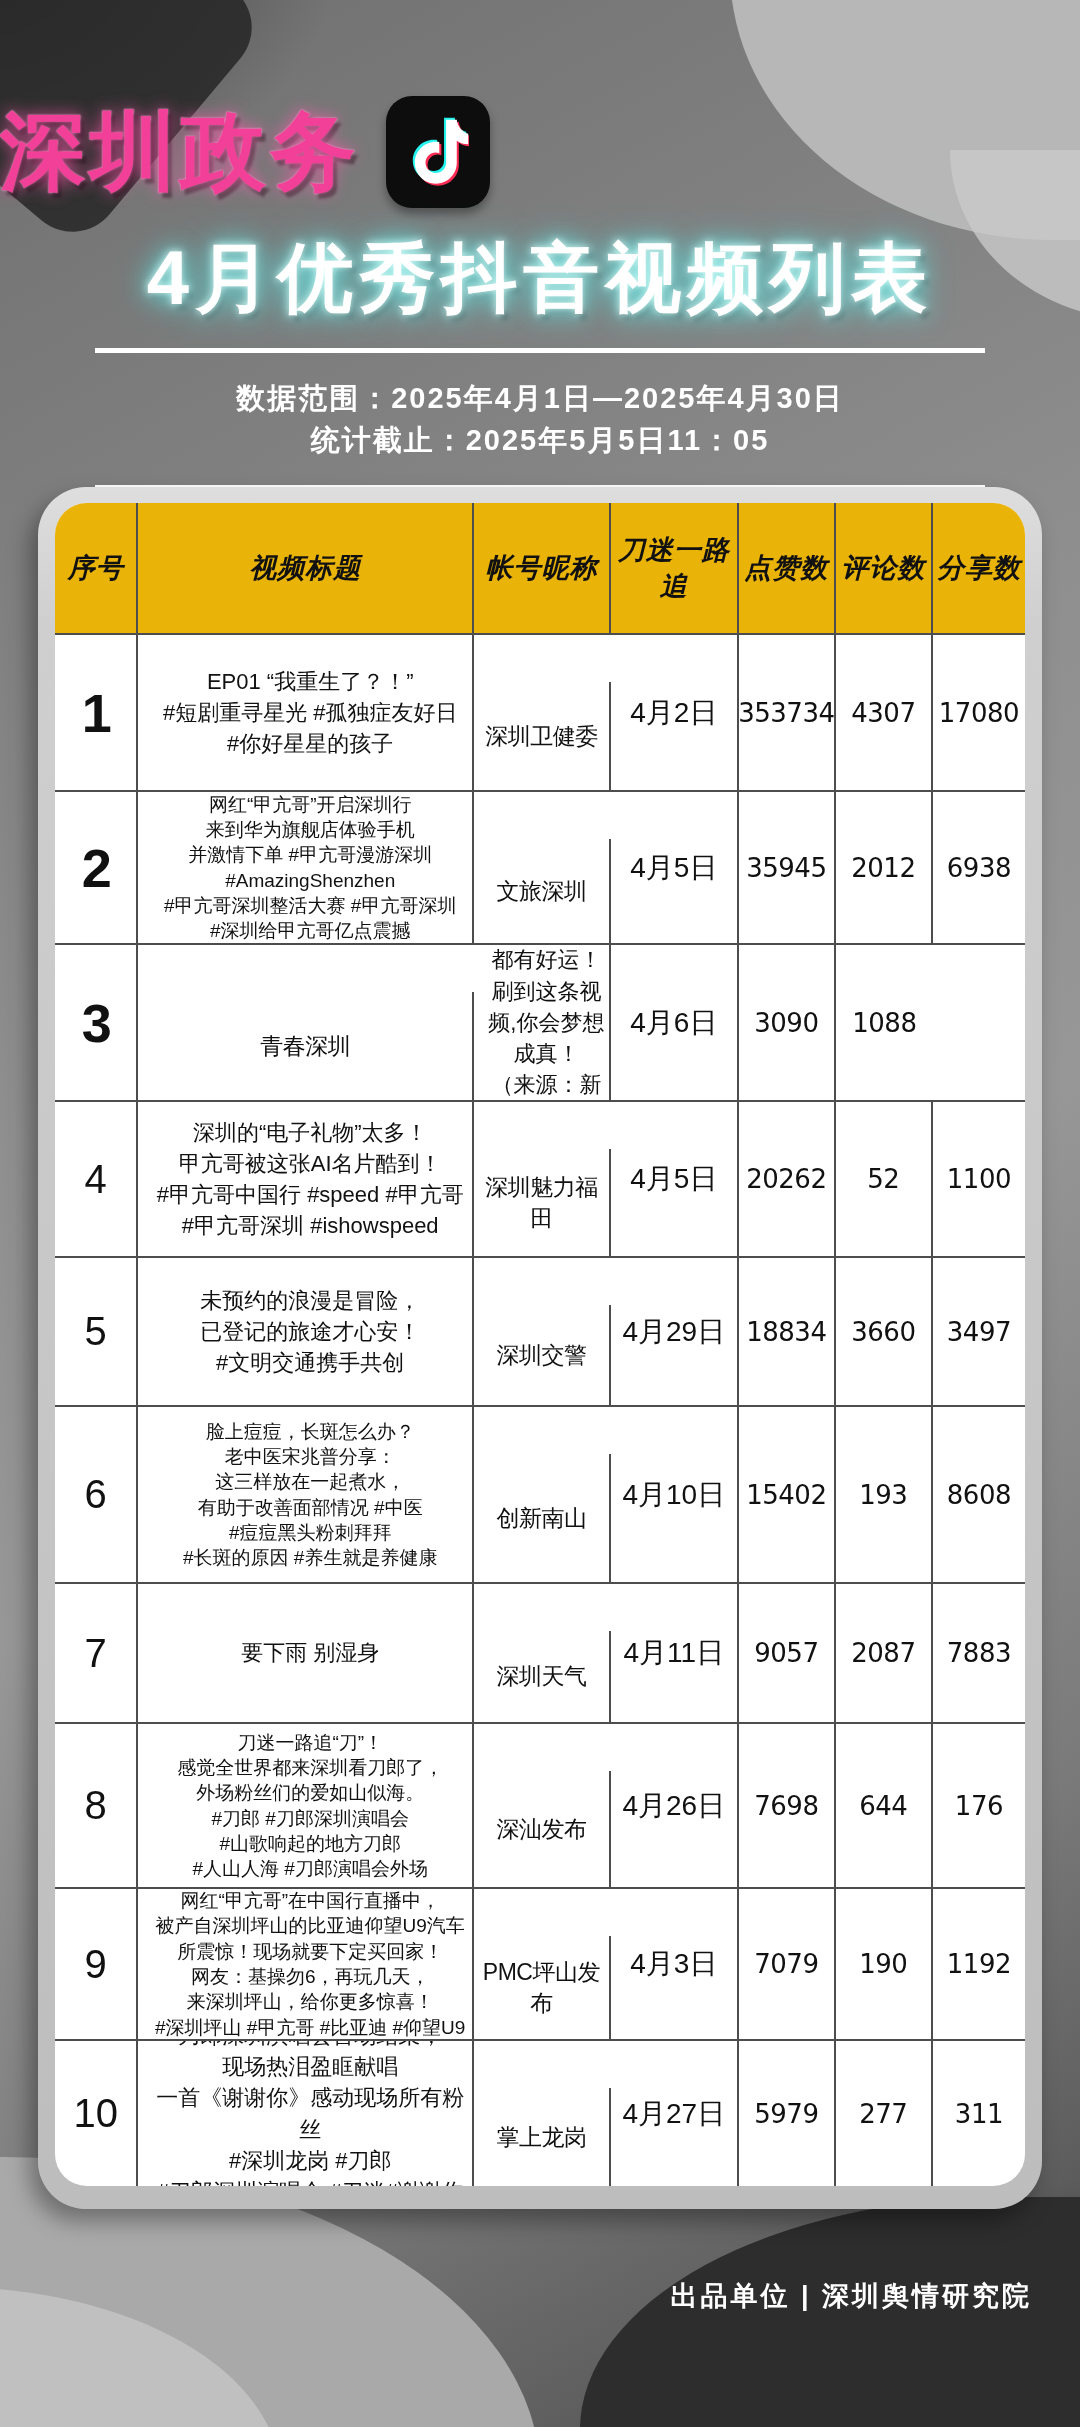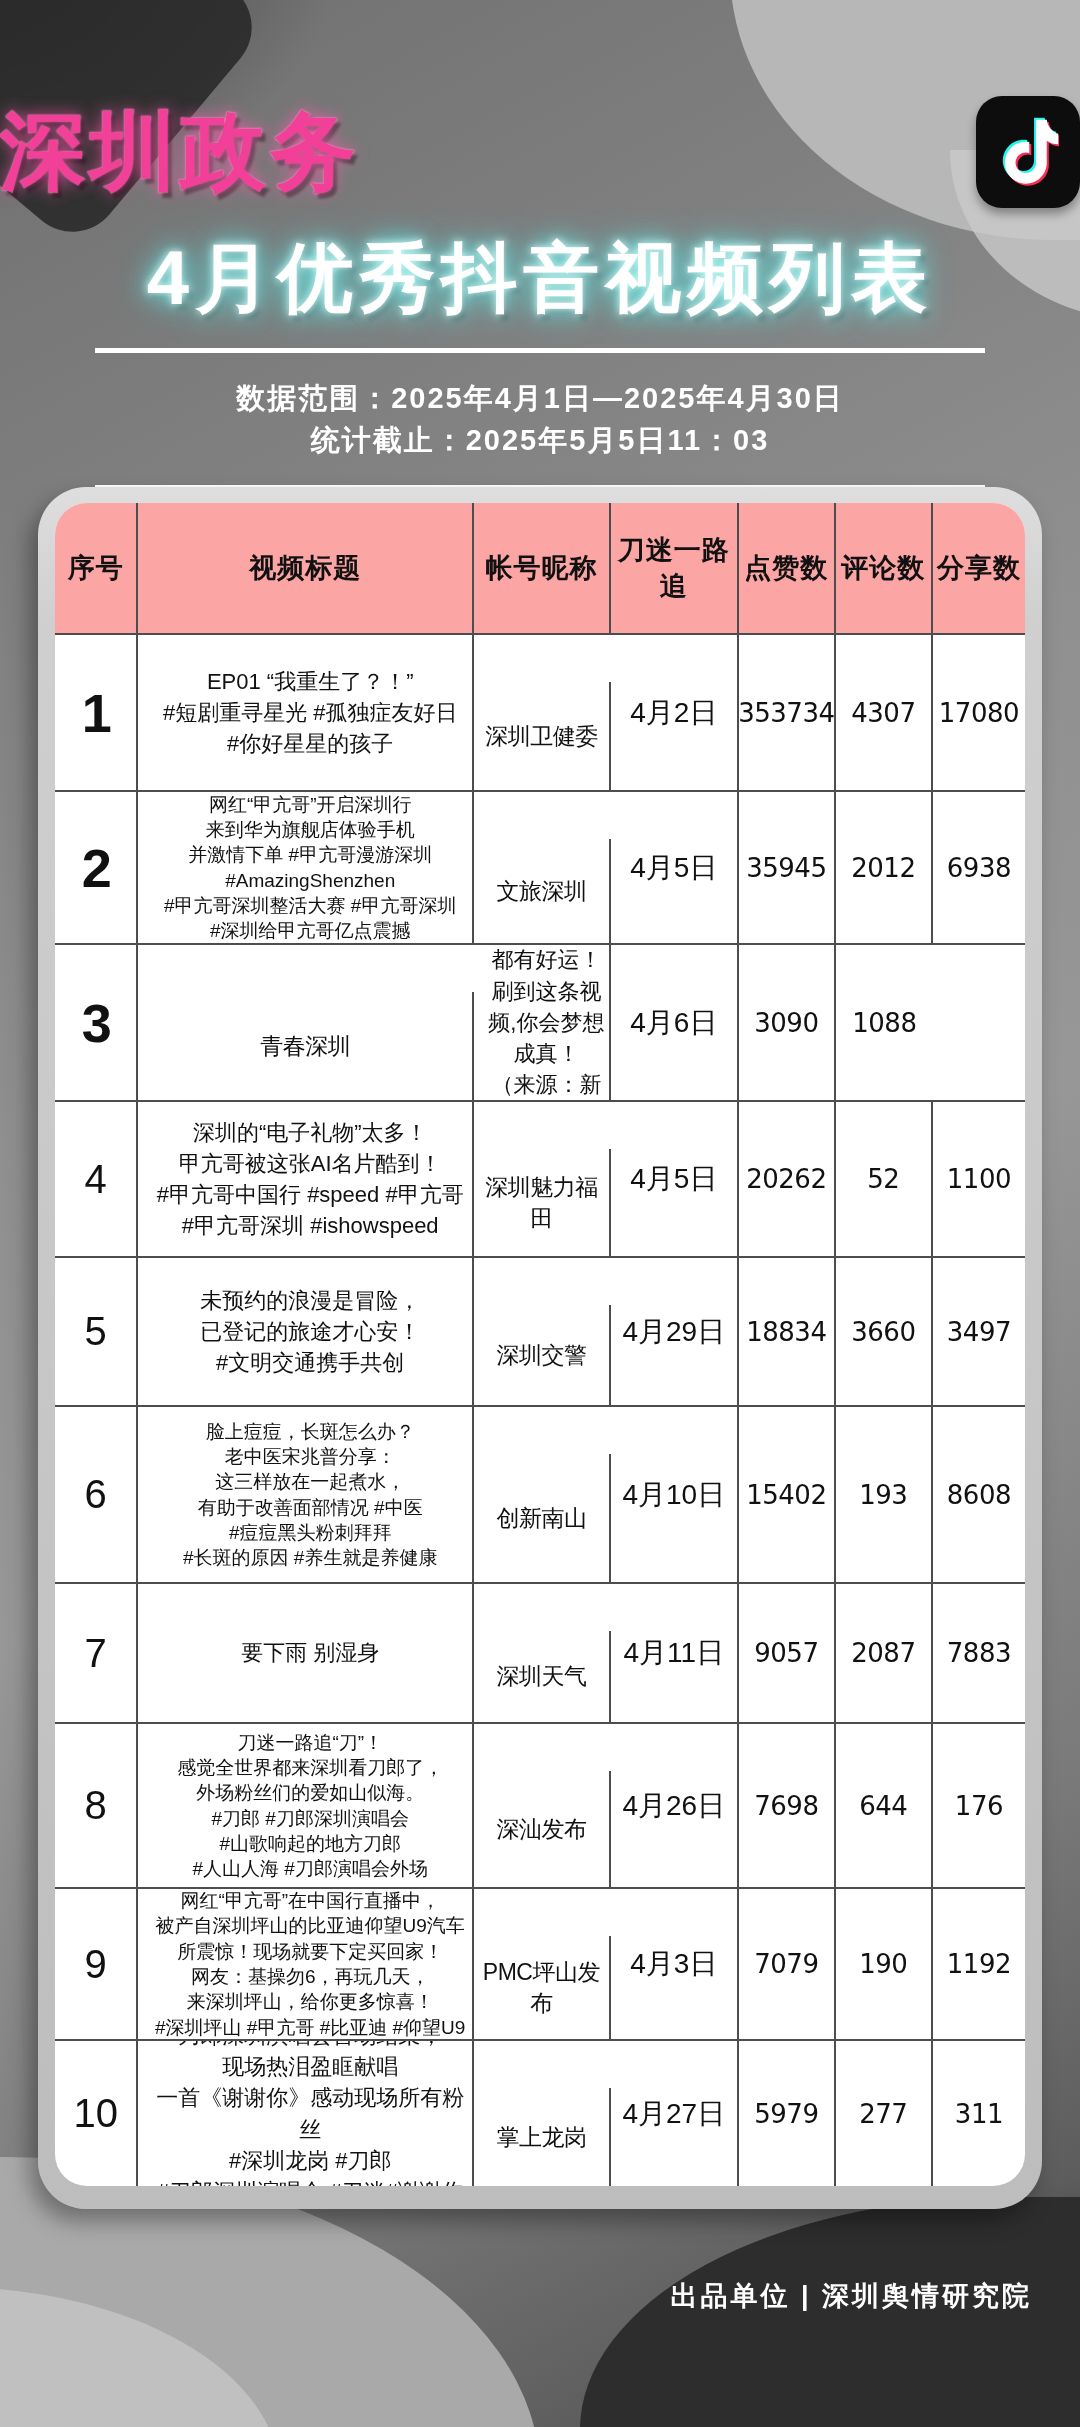--- a/index.html
+++ b/index.html
@@ -16,21 +16,21 @@
   .shape{position:absolute;z-index:0;}
   .sh-tl{left:-90px;top:-110px;width:300px;height:300px;background:#262626;transform:rotate(40deg);border-radius:48px;opacity:.85;}
   .sh-tr{right:-80px;top:-120px;width:430px;height:360px;background:#b7b7b7;border-radius:0 0 0 75%;}
   .sh-tr2{right:-60px;top:150px;width:190px;height:170px;background:#c9c9c9;border-radius:0 0 0 100%;opacity:.8;}
   .sh-bl{left:-70px;bottom:-90px;width:610px;height:360px;background:#a9a9a9;border-radius:0 88% 0 0;}
   .sh-bl2{left:-50px;bottom:-50px;width:330px;height:190px;background:#c4c4c4;border-radius:0 100% 0 0;opacity:.85;}
   .sh-br{right:-70px;bottom:-80px;width:570px;height:310px;background:#2d2d2d;border-radius:75% 0 0 0;}
 
   
   .title-wrap{position:absolute;top:92px;left:0;right:0;z-index:2;text-align:center;}
-  .t1row{display:flex;align-items:center;justify-content:space-between;gap:26px;height:120px;}
+  .t1row{display:flex;align-items:center;justify-content:flex-start;gap:26px;height:120px;}
   .t1{
     margin:0;font-size:86px;font-weight:900;letter-spacing:4px;color:#f23f97;
     text-shadow:0 0 16px rgba(255,90,175,.85), 4px 5px 3px rgba(0,0,0,.45), 0 0 2px #ffd9ec;
   }
   .tiktok{width:104px;height:112px;background:#0d0d0d;border-radius:26px;display:flex;align-items:center;justify-content:center;box-shadow:0 6px 10px rgba(0,0,0,.35);}
   .t2{
     margin:16px 0 0 0;font-size:76px;font-weight:900;letter-spacing:6px;color:#ffffff;
     text-shadow:0 0 8px #d8fffb, 0 0 22px #6fe3e1, 0 0 34px #55cfcf, 4px 5px 4px rgba(0,0,0,.35);
   }
 
@@ -58,21 +58,21 @@
     display:grid;
     grid-template-columns:8.6fr 34.6fr 14.1fr 13.2fr 10fr 10fr 9.5fr;
     border-bottom:2px solid #4d4d4d;min-width:0;
   }
   .row:last-child{border-bottom:none;}
   .cell{
     border-right:2px solid #4d4d4d;display:flex;align-items:center;justify-content:center;
     text-align:center;min-width:0;overflow:hidden;padding:4px 3px;color:#111;
   }
   .cell:last-child{border-right:none;}
-  .head{background:#fca5a5;}
+  .head{background:#eab308;font-style:italic;}
   .head .cell{font-size:27px;font-weight:700;letter-spacing:1px;}
   .c-title{font-size:22px;line-height:1.42;font-weight:500;white-space:pre-line;margin-left:10px;}
   .small-title .c-title{font-size:19px;line-height:1.33;}
   .idx{font-size:40px;font-weight:400;}
   .idx.big{font-size:54px;font-weight:900;letter-spacing:-2px;}
   .c-account{font-size:23px;font-weight:500;letter-spacing:-0.5px;margin-top:47px;}
   .c-date{font-size:28px;font-weight:500;}
   .c-num{font-size:26px;font-weight:500;letter-spacing:-0.5px;font-family:"DejaVu Sans","Liberation Sans",sans-serif;}
 
   
@@ -103,21 +103,21 @@
             <path fill="#ffffff" d="M31 3h7.6c.6 5.2 3.9 9.4 8.9 10.9v8.1c-3.3 0-6.4-1-8.9-2.8v17.1c0 9-7.3 16.3-16.3 16.3S6 45.3 6 36.3 13.3 20 22.3 20c.9 0 1.8.1 2.7.3v8.6c-.9-.3-1.8-.5-2.7-.5-4.4 0-8 3.6-8 8s3.6 8 8 8 8-3.6 8-8V3z"></path>
           </g>
         </svg>
       </div>
     </div>
     <h2 class="t2">4月优秀抖音视频列表</h2>
   </header>
 
   <div class="meta">
     <div>数据范围：2025年4月1日—2025年4月30日</div>
-    <div>统计截止：2025年5月5日11：03</div>
+    <div>统计截止：2025年5月5日11：05</div>
   </div>
 
   <div class="card">
     <div class="table">
       <div class="row head">
         <div class="cell">序号</div>
         <div class="cell">视频标题</div>
         <div class="cell">帐号昵称</div>
         <div class="cell">刀迷一路追</div>
         <div class="cell">点赞数</div>

